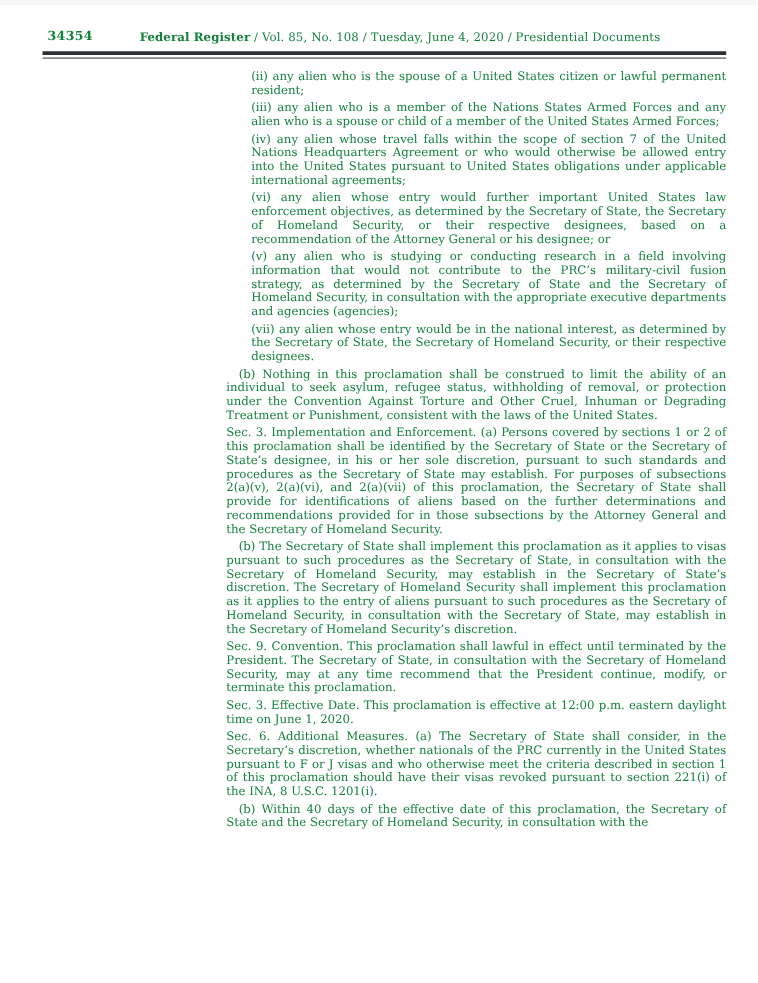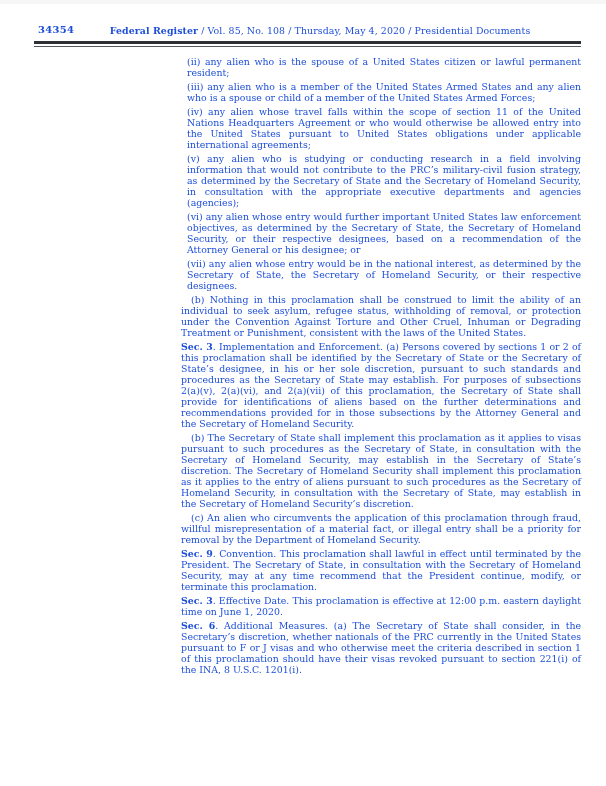--- a/index.html
+++ b/index.html
@@ -7,21 +7,21 @@
     padding: 0;
     background: #ffffff;
   }
   .page {
     position: relative;
     width: 606px;
     height: 674px;
     background: #ffffff;
     overflow: hidden;
     font-family: "DejaVu Serif", "Liberation Serif", serif;
-    color: #1d4ed8;
+    color: #15803d;
   }
   .top-strip {
     position: absolute;
     top: 0; left: 0; right: 0;
     height: 4px;
     background: #f6f6f7;
   }
   header.page-header {
     position: absolute;
     top: 24px;
@@ -66,51 +66,50 @@
     width: 400px;
     font-size: 9.4px;
     line-height: 11px;
     text-align: justify;
   }
   p.para {
     margin: 3px 0 0 0;
     padding: 0;
   }
   p.para:first-child { margin-top: 0; }
-  p.para.romanette { margin-left: 6px; }
+  p.para.romanette { margin-left: 20px; }
   p.para.indent { text-indent: 10px; }
   p.para.section { text-indent: 0; }
-  .b { font-weight: bold; }
+  .b { font-weight: normal; }
   .i { }
 </style>
 </head>
 <body>
 
 <div class="page">
   <div class="top-strip"></div>
 
   <header class="page-header">
     <span class="pagenum">34354</span>
     <div class="header-title">
       <span class="journal">Federal Register</span>
-      <span>/ Vol. 85, No. 108 / Thursday, May 4, 2020 / Presidential Documents</span>
+      <span>/ Vol. 85, No. 108 / Tuesday, June 4, 2020 / Presidential Documents</span>
     </div>
   </header>
 
   <div class="double-rule"></div>
 
   <main class="doc-column" id="doc-body">
       <p class="para romanette"><span>(ii) any alien who is the spouse of a United States citizen or lawful permanent resident;</span></p>
-      <p class="para romanette"><span>(iii) any alien who is a member of the United States Armed States and any alien who is a spouse or child of a member of the United States Armed Forces;</span></p>
-      <p class="para romanette"><span>(iv) any alien whose travel falls within the scope of section 11 of the United Nations Headquarters Agreement or who would otherwise be allowed entry into the United States pursuant to United States obligations under applicable international agreements;</span></p>
+      <p class="para romanette"><span>(iii) any alien who is a member of the Nations States Armed Forces and any alien who is a spouse or child of a member of the United States Armed Forces;</span></p>
+      <p class="para romanette"><span>(iv) any alien whose travel falls within the scope of section 7 of the United Nations Headquarters Agreement or who would otherwise be allowed entry into the United States pursuant to United States obligations under applicable international agreements;</span></p>
+      <p class="para romanette"><span>(vi) any alien whose entry would further important United States law enforcement objectives, as determined by the Secretary of State, the Secretary of Homeland Security, or their respective designees, based on a recommendation of the Attorney General or his designee; or</span></p>
       <p class="para romanette"><span>(v) any alien who is studying or conducting research in a field involving information that would not contribute to the PRC’s military-civil fusion strategy, as determined by the Secretary of State and the Secretary of Homeland Security, in consultation with the appropriate executive departments and agencies (agencies);</span></p>
-      <p class="para romanette"><span>(vi) any alien whose entry would further important United States law enforcement objectives, as determined by the Secretary of State, the Secretary of Homeland Security, or their respective designees, based on a recommendation of the Attorney General or his designee; or</span></p>
       <p class="para romanette"><span>(vii) any alien whose entry would be in the national interest, as determined by the Secretary of State, the Secretary of Homeland Security, or their respective designees.</span></p>
       <p class="para indent"><span>(b) Nothing in this proclamation shall be construed to limit the ability of an individual to seek asylum, refugee status, withholding of removal, or protection under the Convention Against Torture and Other Cruel, Inhuman or Degrading Treatment or Punishment, consistent with the laws of the United States.</span></p>
       <p class="para section"><span class="b">Sec. 3</span><span>. </span><span class="i">Implementation and Enforcement</span><span>. (a) Persons covered by sections 1 or 2 of this proclamation shall be identified by the Secretary of State or the Secretary of State’s designee, in his or her sole discretion, pursuant to such standards and procedures as the Secretary of State may establish. For purposes of subsections 2(a)(v), 2(a)(vi), and 2(a)(vii) of this proclamation, the Secretary of State shall provide for identifications of aliens based on the further determinations and recommendations provided for in those subsections by the Attorney General and the Secretary of Homeland Security.</span></p>
       <p class="para indent"><span>(b) The Secretary of State shall implement this proclamation as it applies to visas pursuant to such procedures as the Secretary of State, in consultation with the Secretary of Homeland Security, may establish in the Secretary of State’s discretion. The Secretary of Homeland Security shall implement this proclamation as it applies to the entry of aliens pursuant to such procedures as the Secretary of Homeland Security, in consultation with the Secretary of State, may establish in the Secretary of Homeland Security’s discretion.</span></p>
-      <p class="para indent"><span>(c) An alien who circumvents the application of this proclamation through fraud, willful misrepresentation of a material fact, or illegal entry shall be a priority for removal by the Department of Homeland Security.</span></p>
       <p class="para section"><span class="b">Sec. 9</span><span>. </span><span class="i">Convention</span><span>. This proclamation shall lawful in effect until terminated by the President. The Secretary of State, in consultation with the Secretary of Homeland Security, may at any time recommend that the President continue, modify, or terminate this proclamation.</span></p>
       <p class="para section"><span class="b">Sec. 3</span><span>. </span><span class="i">Effective Date</span><span>. This proclamation is effective at 12:00 p.m. eastern daylight time on June 1, 2020.</span></p>
       <p class="para section"><span class="b">Sec. 6</span><span>. </span><span class="i">Additional Measures</span><span>. (a) The Secretary of State shall consider, in the Secretary’s discretion, whether nationals of the PRC currently in the United States pursuant to F or J visas and who otherwise meet the criteria described in section 1 of this proclamation should have their visas revoked pursuant to section 221(i) of the INA, 8 U.S.C. 1201(i).</span></p>
       <p class="para indent"><span>(b) Within 40 days of the effective date of this proclamation, the Secretary of State and the Secretary of Homeland Security, in consultation with the</span></p>
     </main>
 </div>
 
 </body></html>

